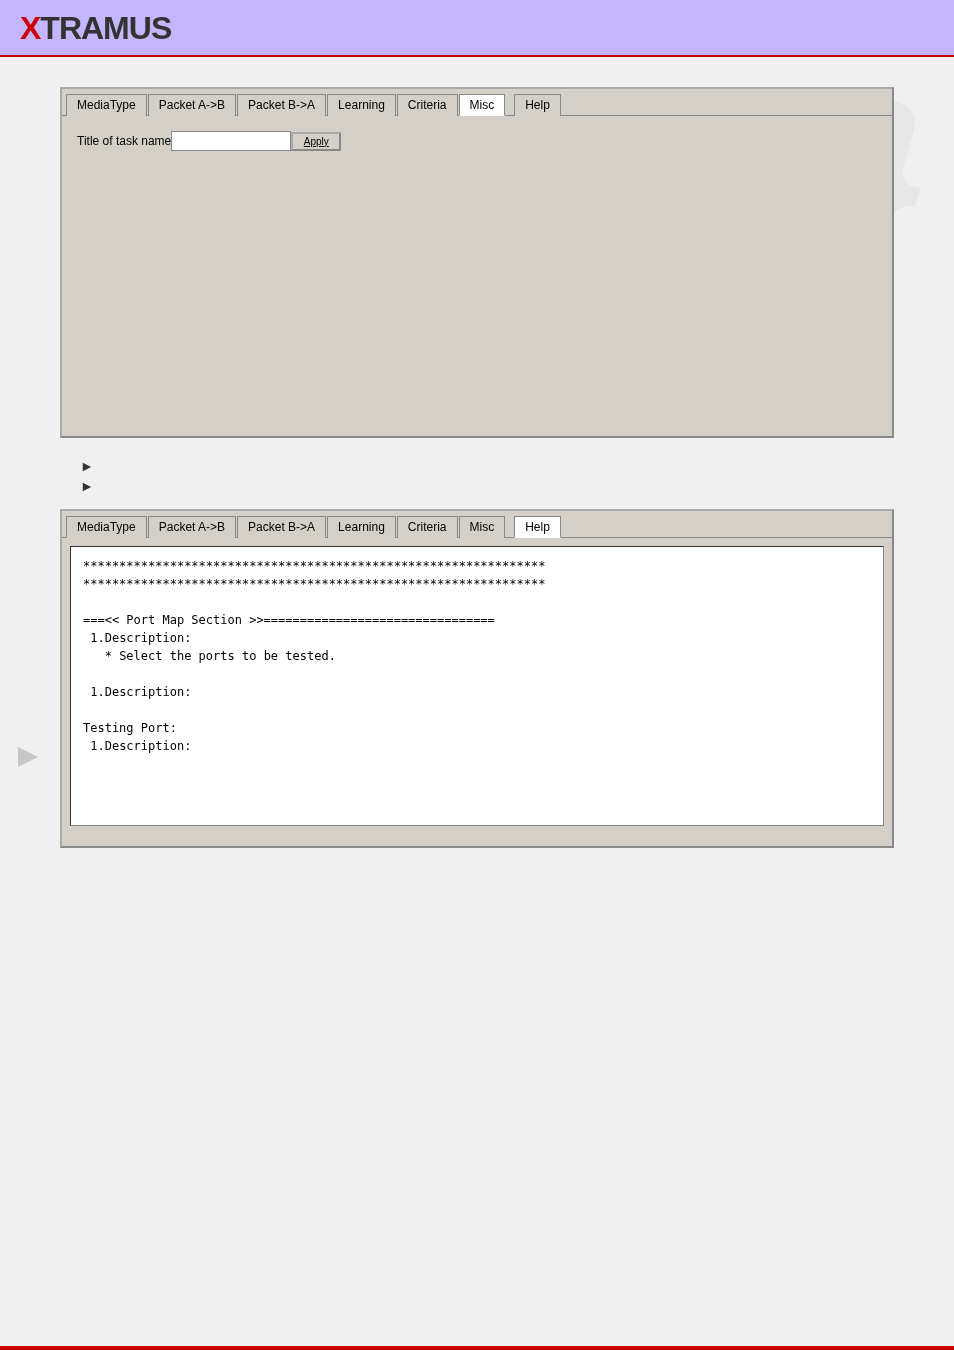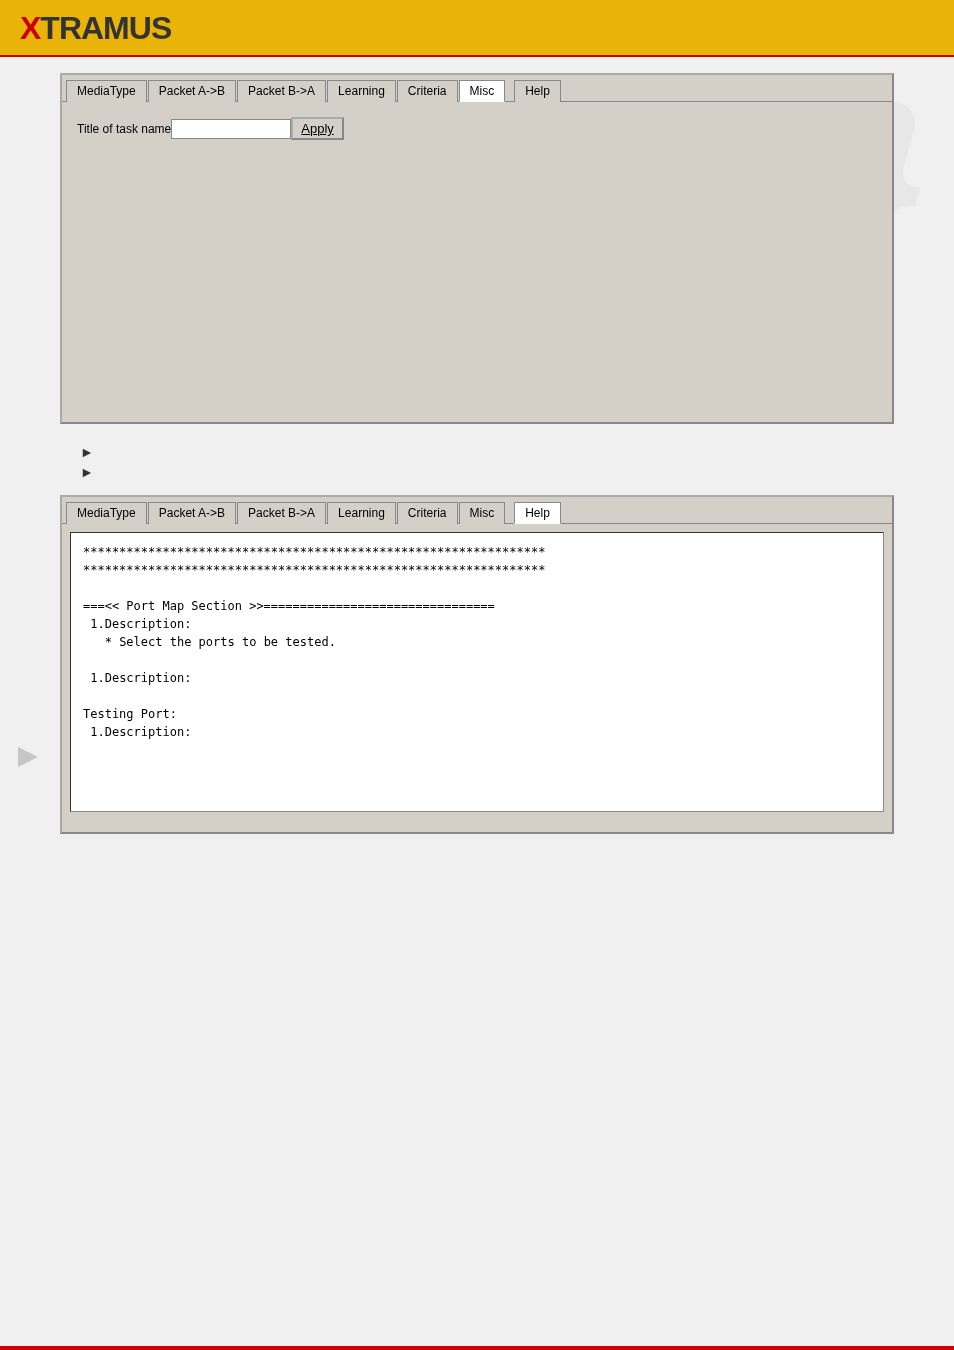--- a/index.html
+++ b/index.html
@@ -8,39 +8,39 @@
       min-height: 1350px;
       background: #f0f0f0;
       font-family: Arial, sans-serif;
       font-size: 13px;
       position: relative;
       overflow-x: hidden;
     }
 
     
     .header {
-      background: #eab308;
+      background: #c4b5fd;
       padding: 10px 20px 8px 20px;
       border-bottom: 2px solid #cc0000;
       display: flex;
       align-items: center;
     }
     .logo {
       font-size: 32px;
       font-weight: bold;
       color: #cc0000;
       letter-spacing: -1px;
     }
     .logo span {
       color: #333;
     }
 
     
     .main-content {
-      padding: 16px 60px;
+      padding: 30px 60px;
       position: relative;
     }
 
     
     .panel {
       background: #d4d0c8;
       border: 2px solid #888;
       border-top: 2px solid #aaa;
       border-left: 2px solid #aaa;
       margin-bottom: 20px;
@@ -92,21 +92,21 @@
       height: 20px;
       padding: 1px 3px;
       font-size: 12px;
     }
     .apply-btn {
       padding: 2px 8px;
       border: 2px solid #888;
       border-top-color: #aaa;
       border-left-color: #aaa;
       background: #d4d0c8;
-      font-size: 13px;
+      font-size: 10px;
       cursor: pointer;
       min-width: 50px;
       text-align: center;
       text-decoration: underline;
     }
 
     
     .arrow-list {
       margin: 15px 0 15px 20px;
     }

